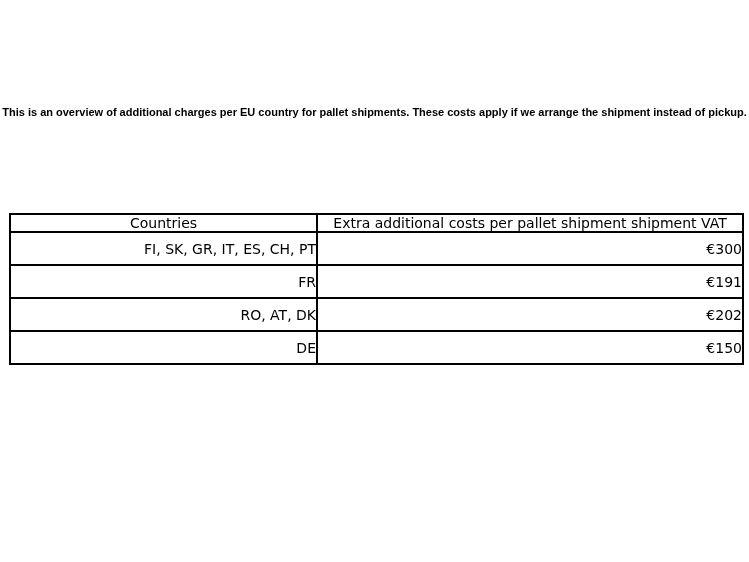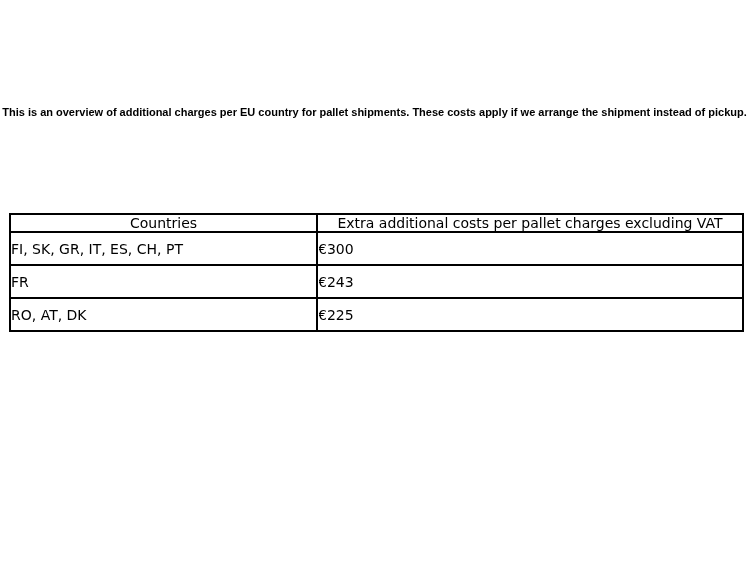--- a/index.html
+++ b/index.html
@@ -45,46 +45,50 @@
     padding: 0;
     overflow: hidden;
     white-space: nowrap;
     background: #ffffff;
   }
   col.col-countries { width: 307px; }
   col.col-cost      { width: 426px; }
   tr.header-row { height: 16px; }
   tr.data-row   { height: 33px; }
   th.header-cell { text-align: center; }
-  td.countries-cell { text-align: left; padding-left: 30px; }
-  td.cost-cell      { text-align: left; padding-left: 42px; border-radius: 14px; }
+  td.countries-cell { text-align: right; padding-left: 30px; }
+  td.cost-cell      { text-align: right; padding-left: 42px; border-radius: 14px; }
 </style>
 </head>
 <body>
 
 <div class="intro">This is an overview of additional charges per EU country for pallet shipments. These costs apply if we arrange the shipment instead of pickup.</div>
 
 <table class="charges">
   <colgroup>
     <col class="col-countries">
     <col class="col-cost">
   </colgroup>
   <thead>
     <tr class="header-row">
       <th class="header-cell">Countries</th>
-      <th class="header-cell">Extra additional costs per pallet charges excluding VAT</th>
+      <th class="header-cell">Extra additional costs per pallet shipment shipment VAT</th>
     </tr>
   </thead>
   <tbody>
     <tr class="data-row">
       <td class="countries-cell">FI, SK, GR, IT, ES, CH, PT</td>
       <td class="cost-cell">€300</td>
     </tr>
     <tr class="data-row">
       <td class="countries-cell">FR</td>
-      <td class="cost-cell">€243</td>
+      <td class="cost-cell">€191</td>
     </tr>
     <tr class="data-row">
       <td class="countries-cell">RO, AT, DK</td>
-      <td class="cost-cell">€225</td>
+      <td class="cost-cell">€202</td>
+    </tr>
+    <tr class="data-row">
+      <td class="countries-cell">DE</td>
+      <td class="cost-cell">€150</td>
     </tr>
   </tbody>
 </table>
 
 </body></html>

